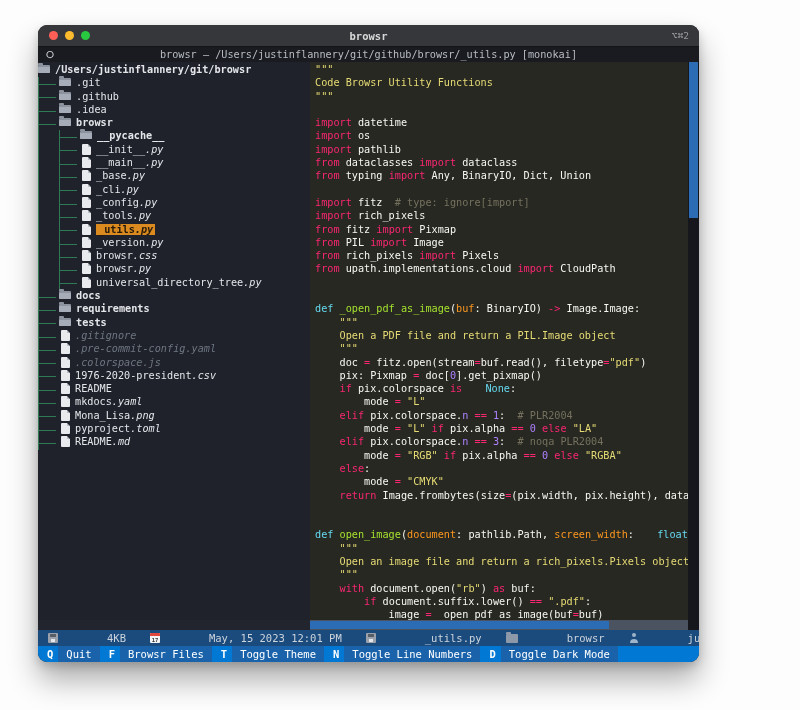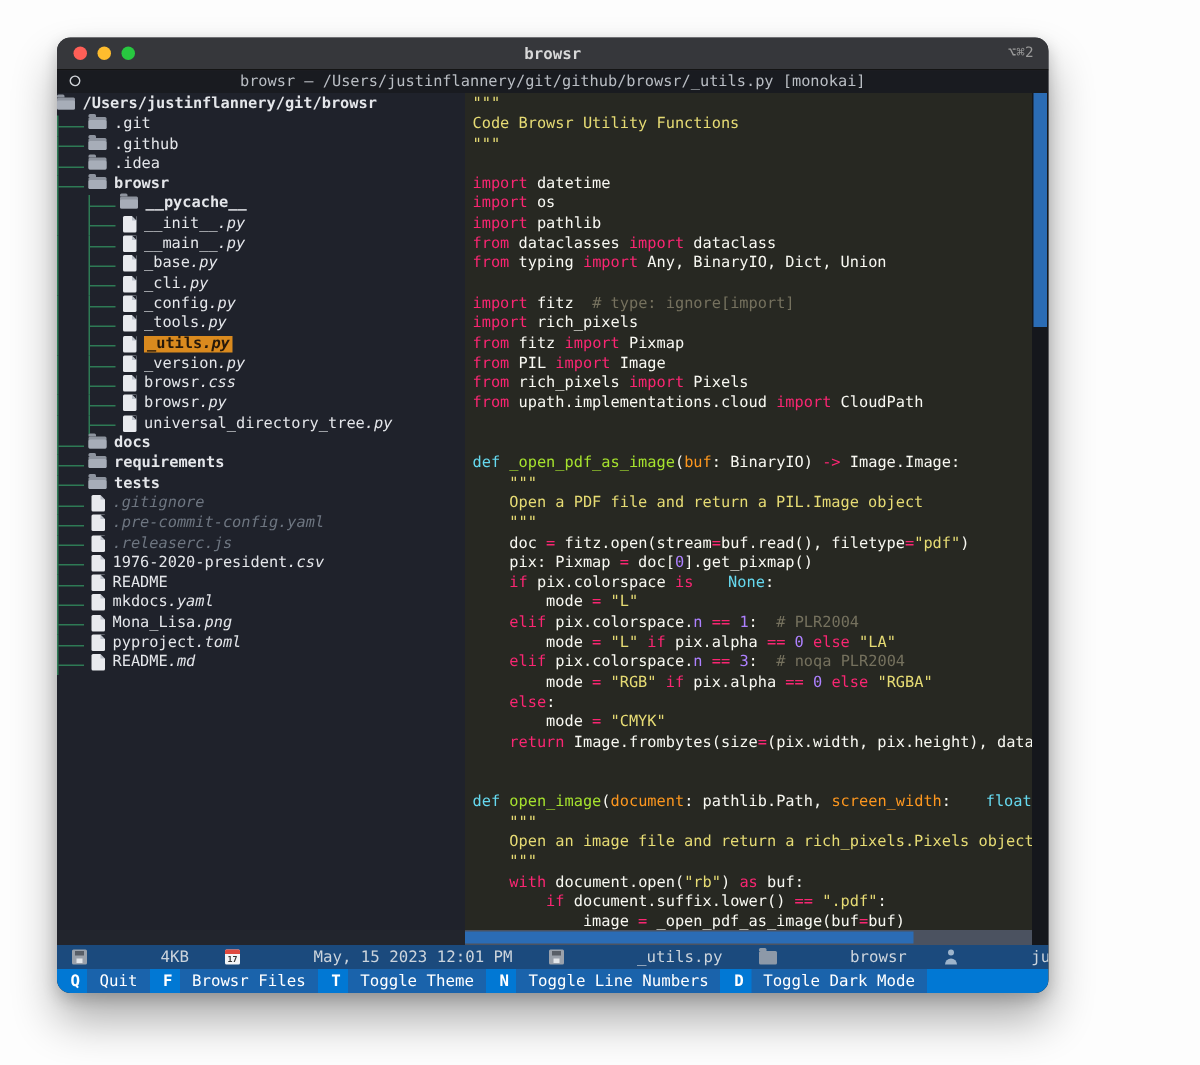--- a/index.html
+++ b/index.html
@@ -219,21 +219,21 @@
           <span class="tree-label dim"><span class="stem">.gitignore</span></span>
         </div>
         <div class="tree-row">
           <span class="guide tick"></span>
           <span class="icon-file"></span>
           <span class="tree-label dim"><span class="stem">.pre-commit-config.yaml</span></span>
         </div>
         <div class="tree-row">
           <span class="guide tick"></span>
           <span class="icon-file"></span>
-          <span class="tree-label dim"><span class="stem">.releaserc.js</span></span>
+          <span class="tree-label dim"><span class="stem">.colorspace.js</span></span>
         </div>
         <div class="tree-row">
           <span class="guide tick"></span>
           <span class="icon-file"></span>
           <span class="tree-label"><span class="stem">1976-2020-president</span><span class="ext">.csv</span></span>
         </div>
         <div class="tree-row">
           <span class="guide tick"></span>
           <span class="icon-file"></span>
           <span class="tree-label"><span class="stem">README</span></span>

